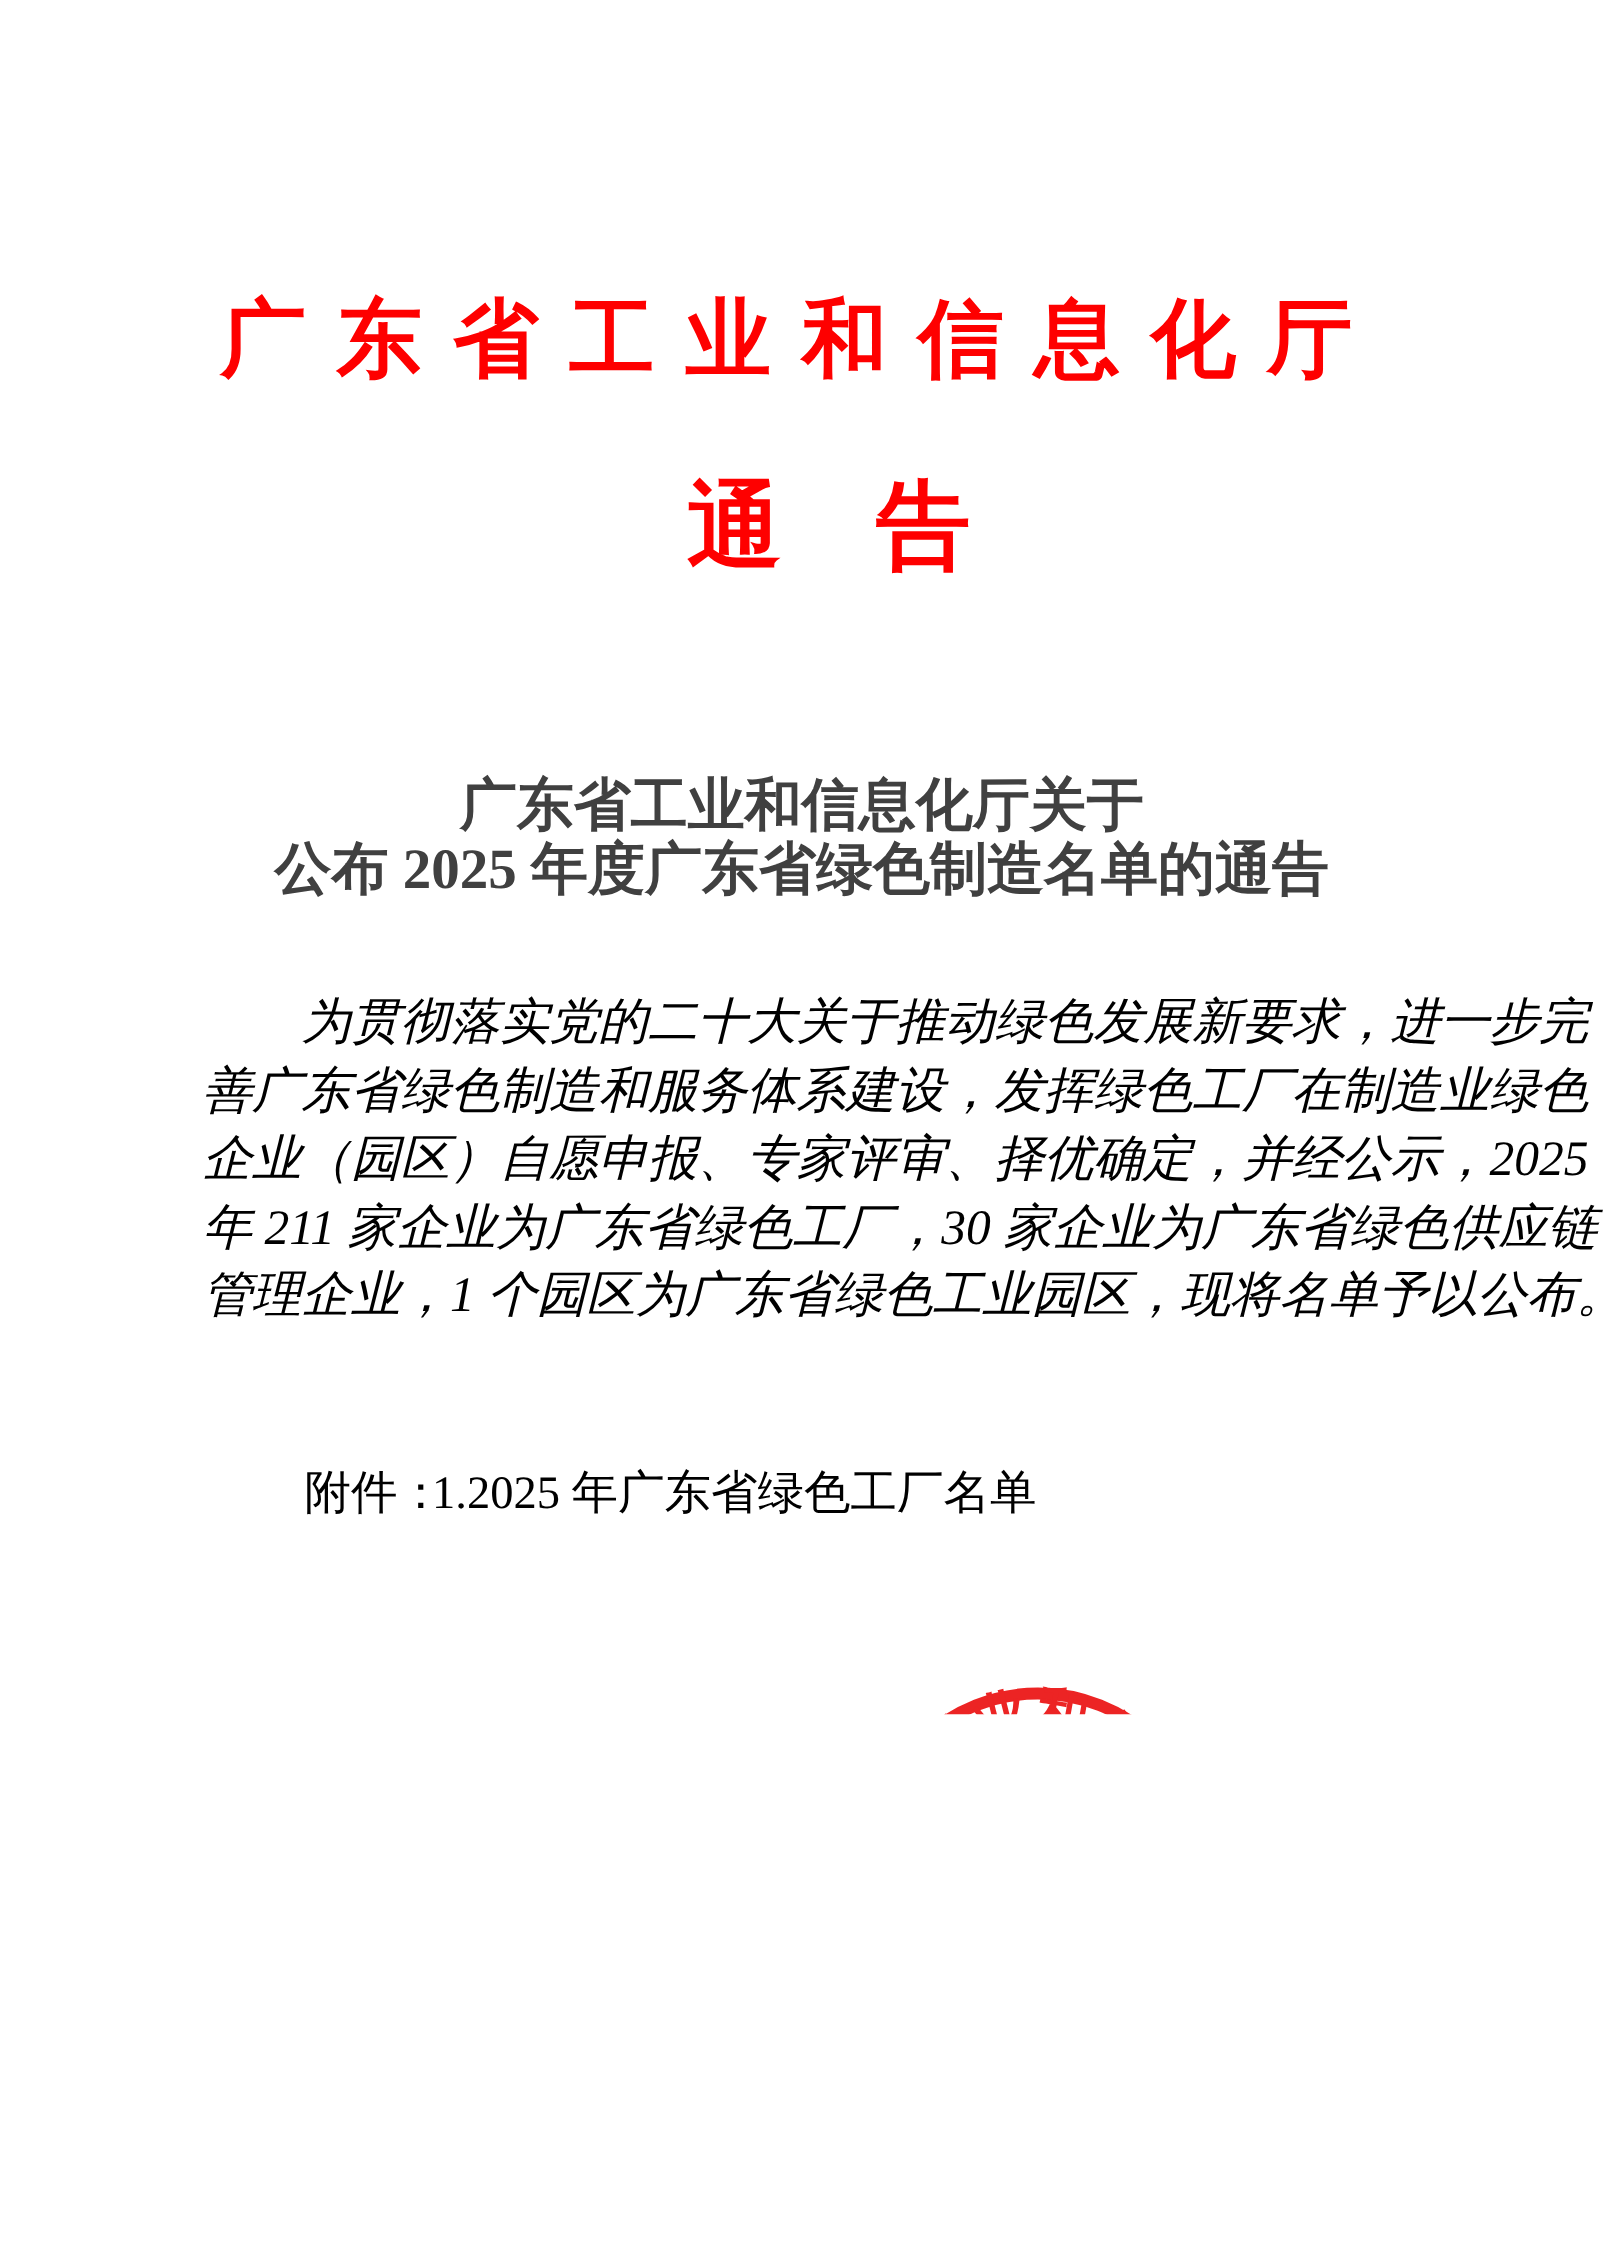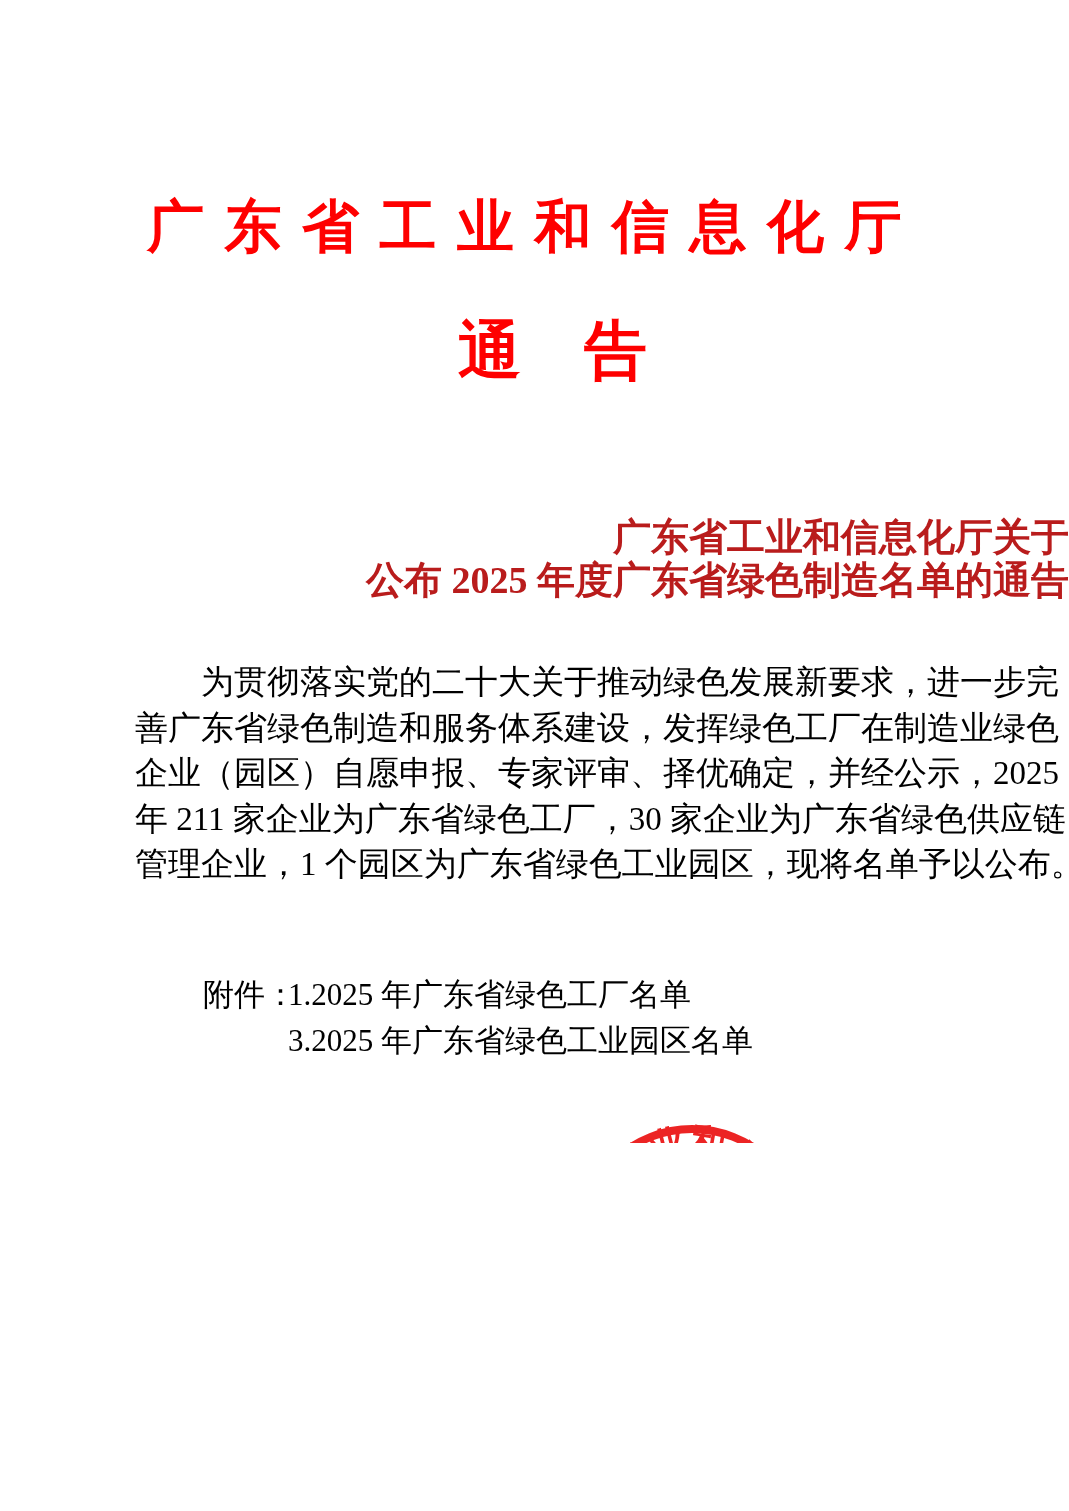--- a/index.html
+++ b/index.html
@@ -40,32 +40,33 @@
     font-weight: bold;
     color: #fe0000;
     transform: translateX(18px);
     white-space: nowrap;
   }
   .title-block {
     position: absolute;
     top: 516px;
     left: 0;
     width: 100%;
-    text-align: right;
+    text-align: center;
     font-size: 38px;
     line-height: 43px;
     font-weight: bold;
-    color: #b91c1c;
+    color: #404040;
   }
   .body-block {
     position: absolute;
     top: 660px;
     left: 135px;
     width: 818px;
     font-size: 33px;
+    font-style: italic;
   }
   .body-line {
     line-height: 45.6px;
     text-align: justify;
     text-align-last: justify;
     white-space: nowrap;
   }
   .body-line.indent {
     text-indent: 66px;
   }
@@ -138,21 +139,20 @@
     <div class="body-line">善广东省绿色制造和服务体系建设，发挥绿色工厂在制造业绿色</div>
     <div class="body-line">企业（园区）自愿申报、专家评审、择优确定，并经公示，2025</div>
     <div class="body-line">年 211 家企业为广东省绿色工厂，30 家企业为广东省绿色供应链</div>
     <div class="body-line">管理企业，1 个园区为广东省绿色工业园区，现将名单予以公布。</div>
   </div>
 
   <div class="attach-label">附件：</div>
 
   <div class="attach-items">
     <div class="attach-item">1.2025 年广东省绿色工厂名单</div>
-    <div class="attach-item">3.2025 年广东省绿色工业园区名单</div>
   </div>
 
   <svg class="seal" viewBox="0 0 240 240" xmlns="http://www.w3.org/2000/svg">
     <path id="sealArc" d="M 49.7 173 A 88 88 0 1 1 193.8 167.9" fill="none"></path>
     <circle cx="120" cy="120" r="112" fill="none" stroke="#ec1c1c" stroke-width="8"></circle>
     <polygon fill="#ec1c1c" points="115,85 122.9,108.3 147.3,108.3 127.8,123.2 135,146.5 115,132.5 95,146.5 102.2,123.2 82.7,108.3 107.1,108.3"></polygon>
     <text font-size="35" fill="#ec1c1c" letter-spacing="2">
       <textPath href="#sealArc" startOffset="50%" text-anchor="middle">广东省工业和信息化厅</textPath>
     </text>
   </svg>

